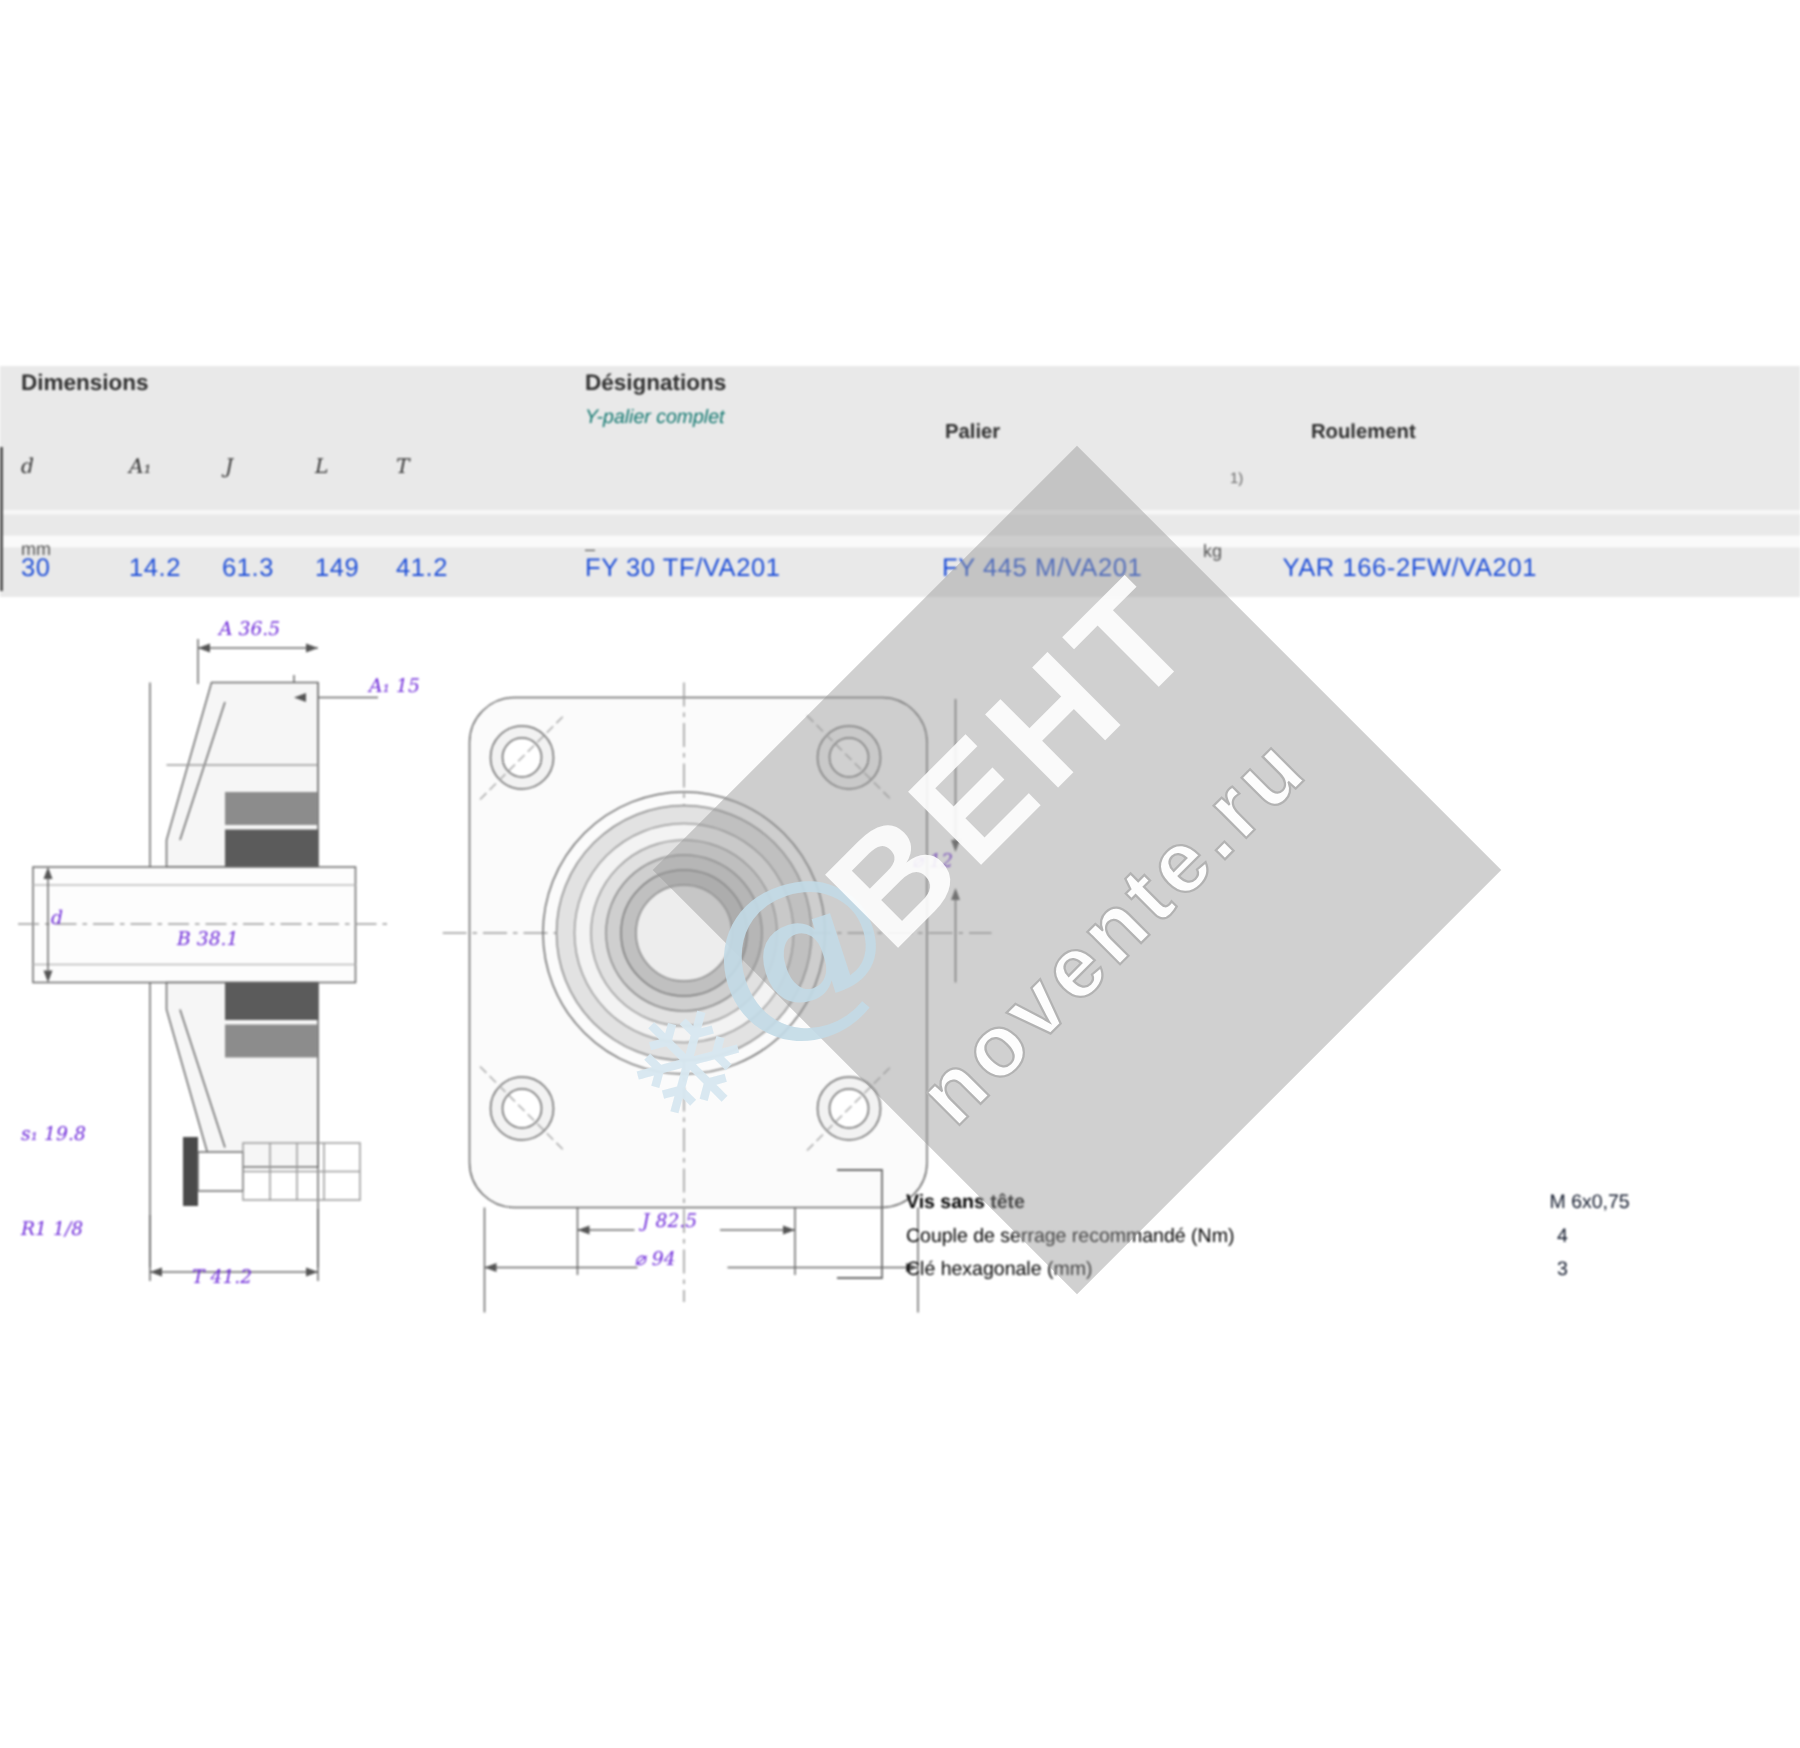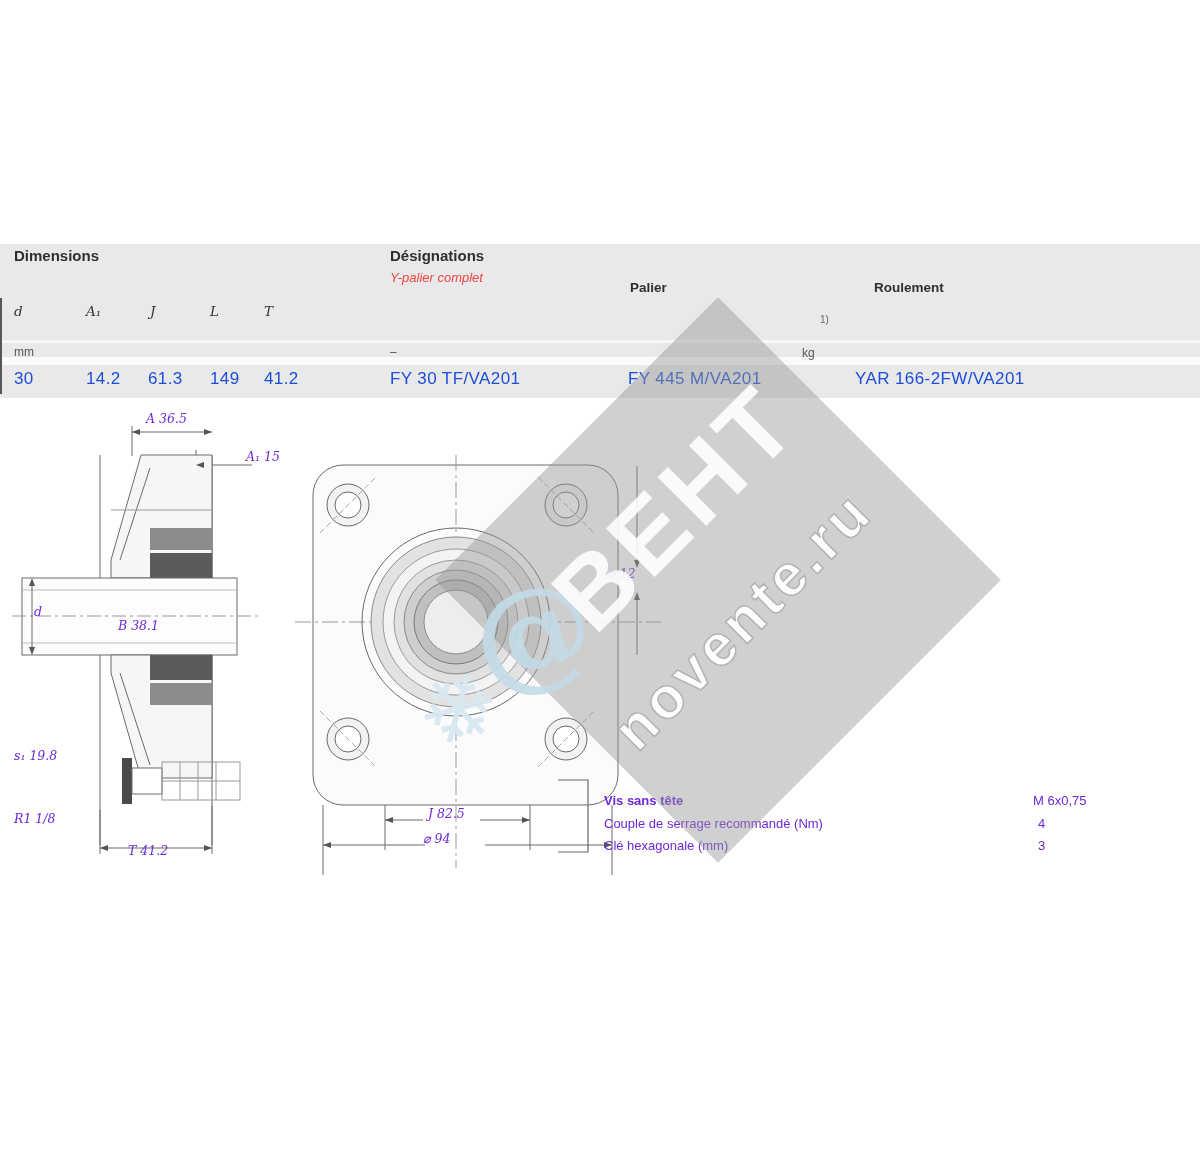--- a/index.html
+++ b/index.html
@@ -6,33 +6,33 @@
   .page{position:relative;width:1200px;height:1019px;background:#ffffff;overflow:hidden;
         font-family:"Liberation Sans", sans-serif;color:#3a3a3a;}
   .content{position:absolute;inset:0;filter:blur(0.55px);}
   .abs{position:absolute;white-space:nowrap;}
   
   .band{position:absolute;left:0;top:244px;width:1200px;height:154px;background:#e9e9e9;}
   .band-sep1{position:absolute;left:0;top:340px;width:1200px;height:3px;background:#f7f7f7;}
   .band-sep2{position:absolute;left:0;top:357px;width:1200px;height:8px;background:#fafafa;}
   .left-tick{position:absolute;left:0;top:298px;width:2px;height:96px;background:#565656;}
   .sec-title{font-size:15px;font-weight:bold;color:#2f2f2f;}
-  .sub-title{font-size:13px;font-style:italic;color:#ef4444;}
+  .sub-title{font-size:13px;font-style:italic;color:#0f766e;}
   .col-head{font-size:13.5px;font-weight:bold;color:#2f2f2f;}
   .sym{font-family:"DejaVu Serif", serif;font-style:italic;font-size:13.5px;color:#333;}
-  .unit{font-size:12px;color:#555;}
+  .unit{font-size:12px;color:#555;margin-top:14px;}
   .cell{font-size:17px;color:#1d4ed8;letter-spacing:0.4px;}
   .foot-mark{font-size:10px;color:#666;}
   
   svg{position:absolute;}
   .dim{font-family:"DejaVu Serif", serif;font-style:italic;font-size:12.5px;color:#6d28d9;}
   
-  .f-label{font-size:13px;color:#6d28d9;}
+  .f-label{font-size:13px;color:#000000;}
   .f-label.b{font-weight:bold;}
-  .f-val{font-size:13px;color:#6d28d9;}
+  .f-val{font-size:13px;color:#0f172a;}
   
   .wm{position:absolute;inset:0;pointer-events:none;z-index:40;}
   .wm-diamond{position:absolute;left:718px;top:580px;width:400px;height:400px;
               transform:translate(-50%,-50%) rotate(45deg);background:rgba(150,150,150,0.45);}
   .wm-brand{position:absolute;left:675px;top:508px;transform:translate(-50%,-50%) rotate(-45deg);
             font-weight:bold;font-size:100px;letter-spacing:6px;color:rgba(255,255,255,0.88);}
   .wm-site{position:absolute;left:742px;top:620px;transform:translate(-50%,-50%) rotate(-45deg);
            font-weight:bold;font-size:58px;letter-spacing:4px;color:rgba(255,255,255,0.95);
            -webkit-text-stroke:1.5px #b3b3b3;}
   .wm-at{position:absolute;left:532px;top:632px;transform:translate(-50%,-50%) rotate(-18deg);

